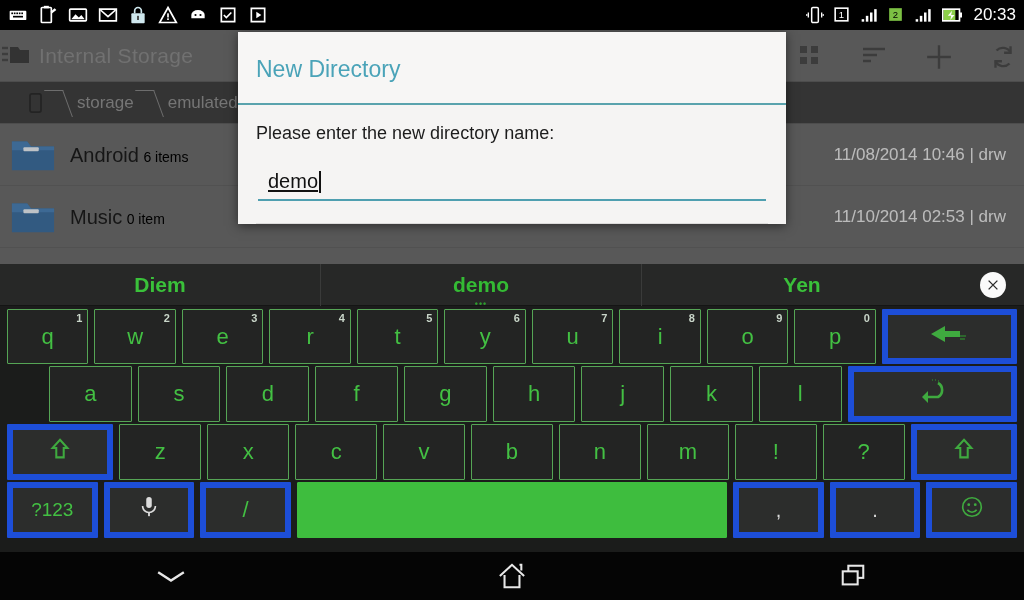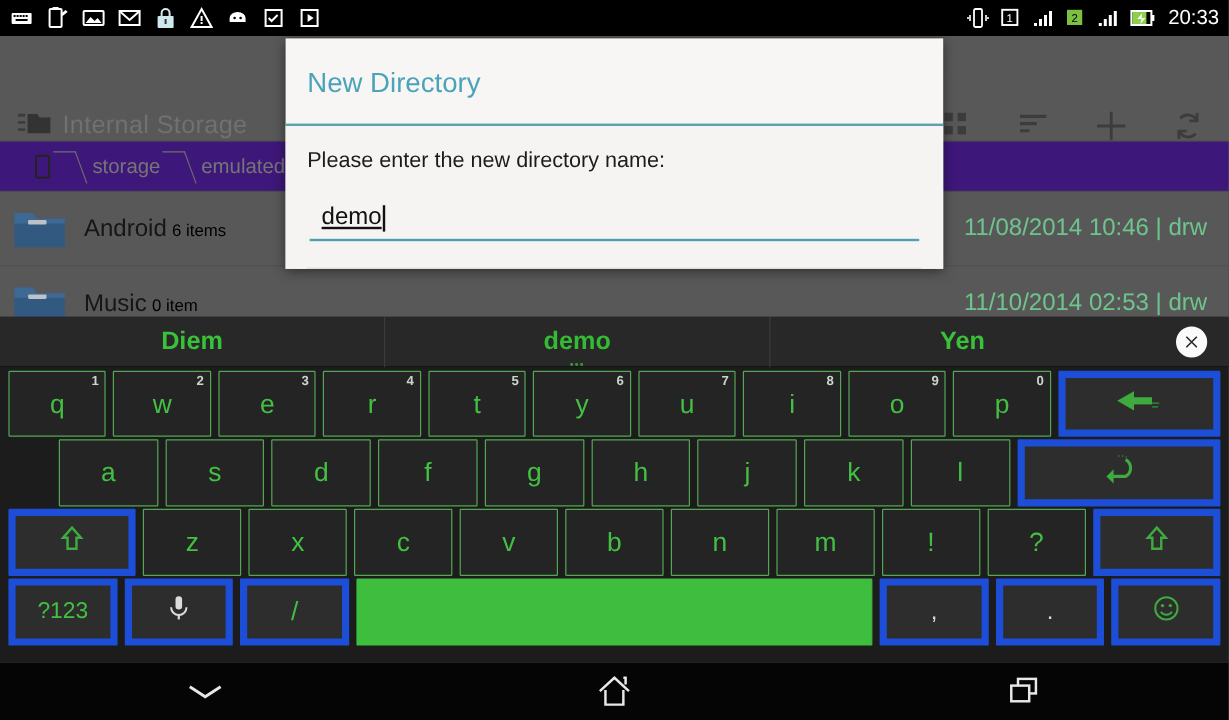--- a/index.html
+++ b/index.html
@@ -35,35 +35,34 @@
 
   
   #app {
     position: absolute; top: 30px; left: 0;
     width: 1024px; height: 240px;
     background: #6c6c6c;
   }
   #appbar {
     height: 52px; width: 100%;
     background: #6c6c6c;
-    display: flex; align-items: flex-end;
-    padding: 0 14px;
+    display: flex; align-items: center;
+    padding: 0 1px;
     border-bottom: 1px solid #5e5e5e;
-    margin-top: 36px;
   }
   #appbar-title {
     color: #8a8a8a; font-size: 21px; margin-left: 12px;
     flex: 1; letter-spacing: .3px;
   }
   #appbar-actions { display: flex; align-items: center; gap: 38px; padding-right: 8px; }
   .tbicon { width: 26px; height: 26px; display: block; }
 
   #breadcrumb {
     height: 42px; width: 100%;
-    background: #4c1d95;
+    background: #404040;
     display: flex; align-items: center;
     padding-left: 10px;
     border-bottom: 1px solid #5e5e5e;
   }
   .crumb {
     color: #8f8f8f; font-size: 17px;
     padding: 0 16px 0 18px;
     position: relative; height: 42px;
     display: flex; align-items: center;
   }
@@ -78,21 +77,21 @@
   .filerow {
     height: 62px; width: 100%;
     display: flex; align-items: center;
     border-bottom: 1px solid #636363;
     padding: 0 18px 0 10px;
   }
   .folder-ico { width: 46px; height: 40px; flex: 0 0 46px; }
   .file-meta { margin-left: 14px; flex: 1; }
   .file-name { color: #1b1b1b; font-size: 20px; line-height: 24px; }
   .file-sub { color: #000000; font-size: 14px; line-height: 19px; margin-top: 17px; }
-  .file-date { color: #86efac; font-size: 20px; }
+  .file-date { color: #e5e5e5; font-size: 17px; }
 
   
   #scrim {
     position: absolute; top: 30px; left: 0;
     width: 1024px; height: 240px;
     background: rgba(0,0,0,0.18);
     z-index: 10;
   }
 
   

